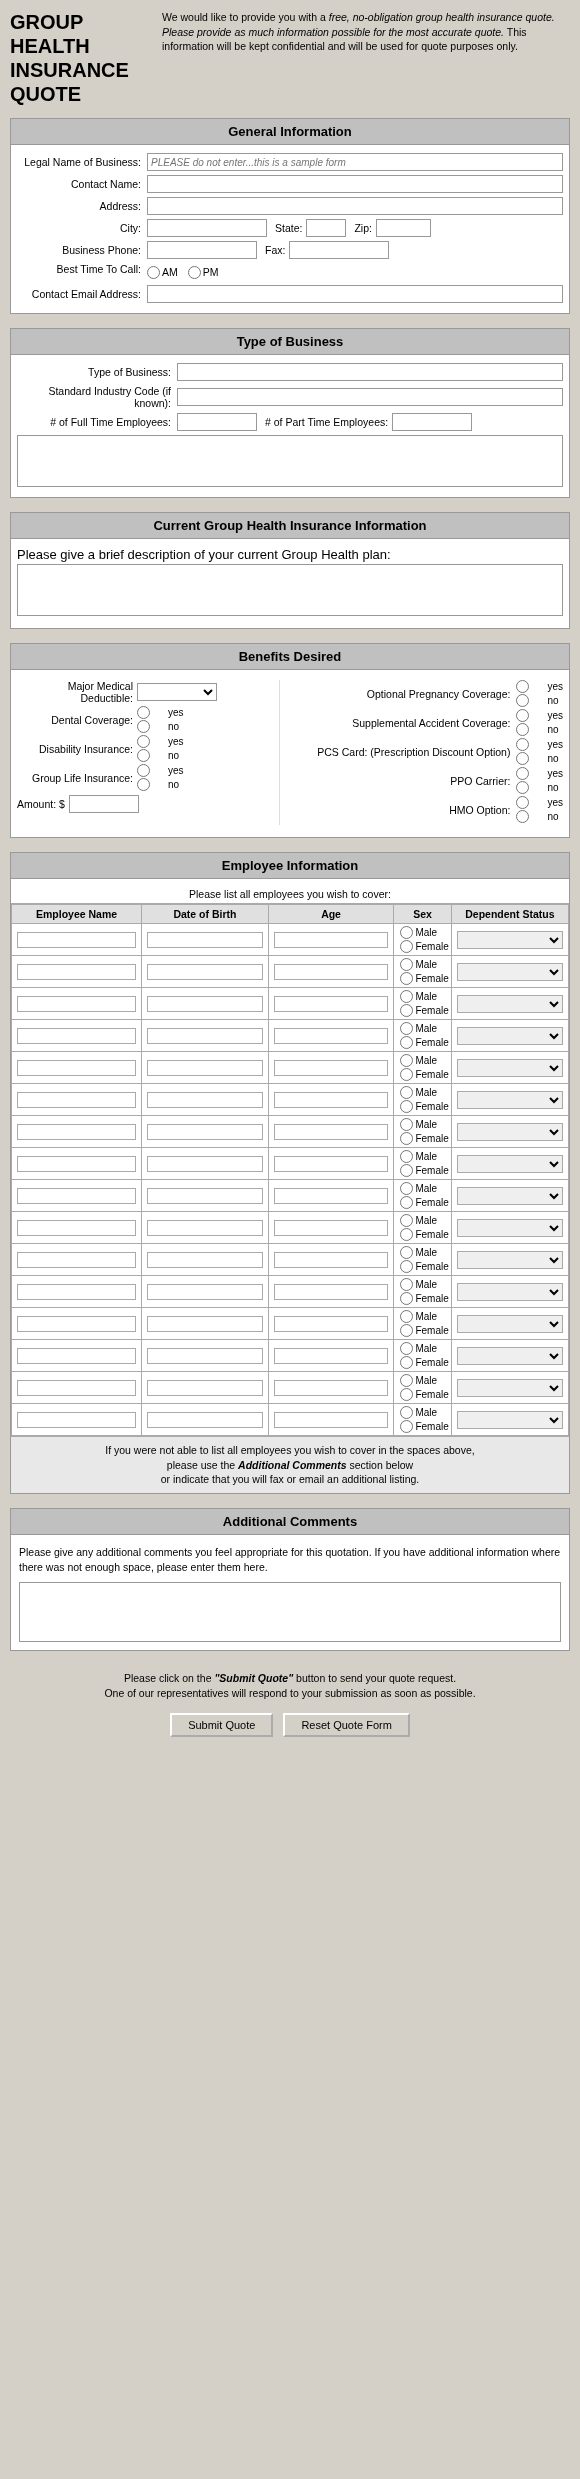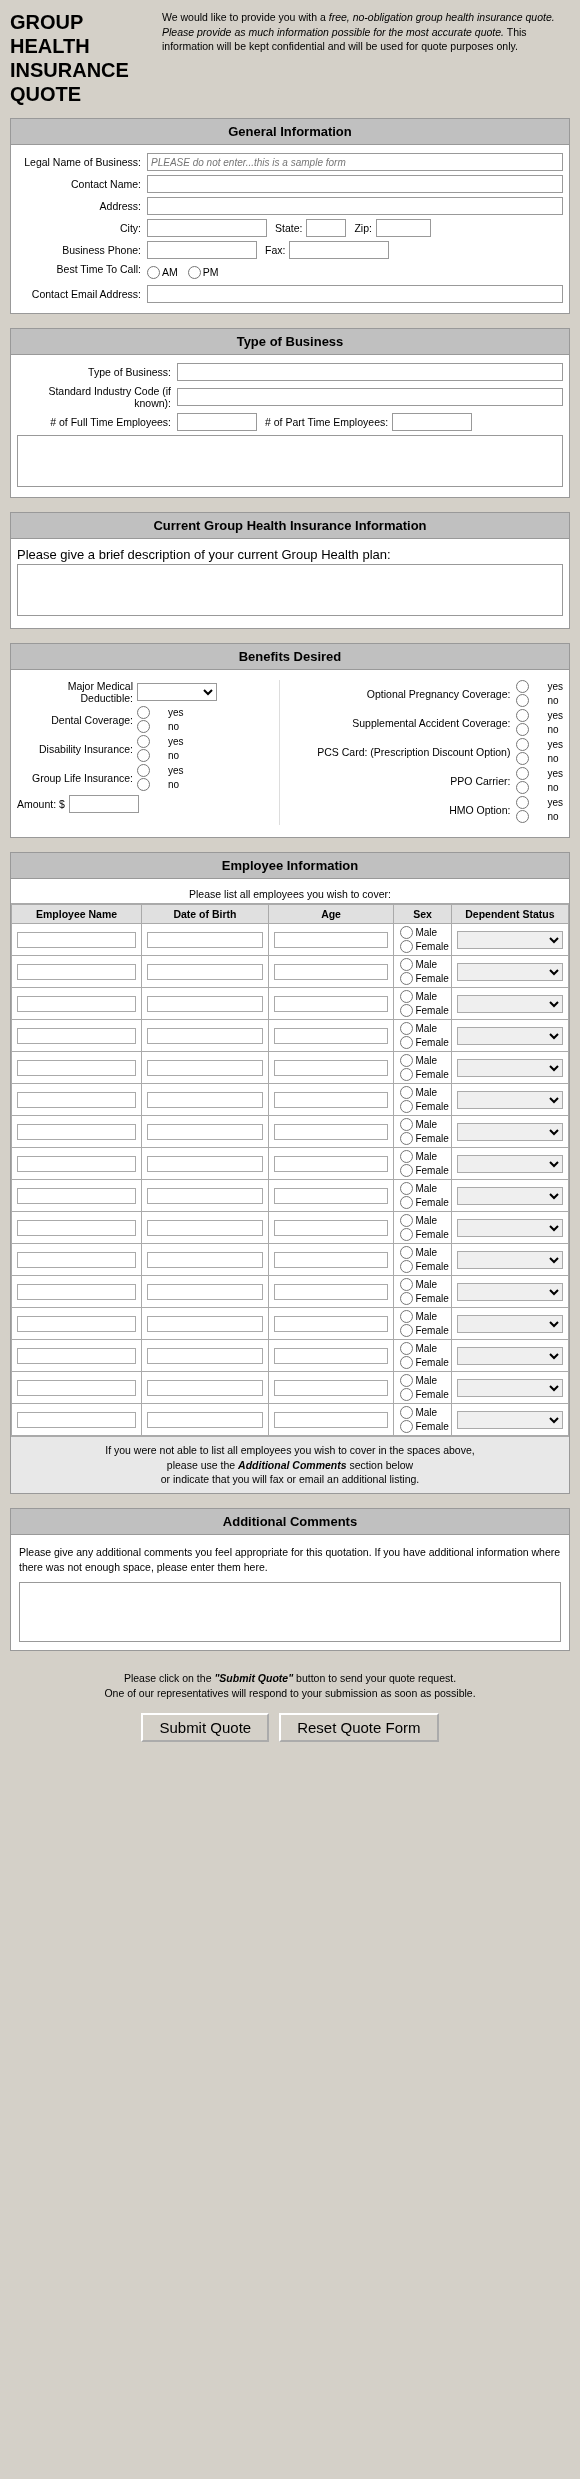--- a/index.html
+++ b/index.html
@@ -291,21 +291,21 @@
     .footer-buttons {
       display: flex;
       justify-content: center;
       gap: 10px;
       padding: 6px;
     }
     .btn {
       background: #d4d0c8;
       border: 2px outset #fff;
       padding: 4px 16px;
-      font-size: 15px;
+      font-size: 11px;
       cursor: pointer;
     }
 
     input[type="radio"] { margin: 0; }
     input[type="text"], textarea, select { font-family: Arial, sans-serif; }
   </style>
 </head>
 <body>
 
 <div class="page-wrapper">

